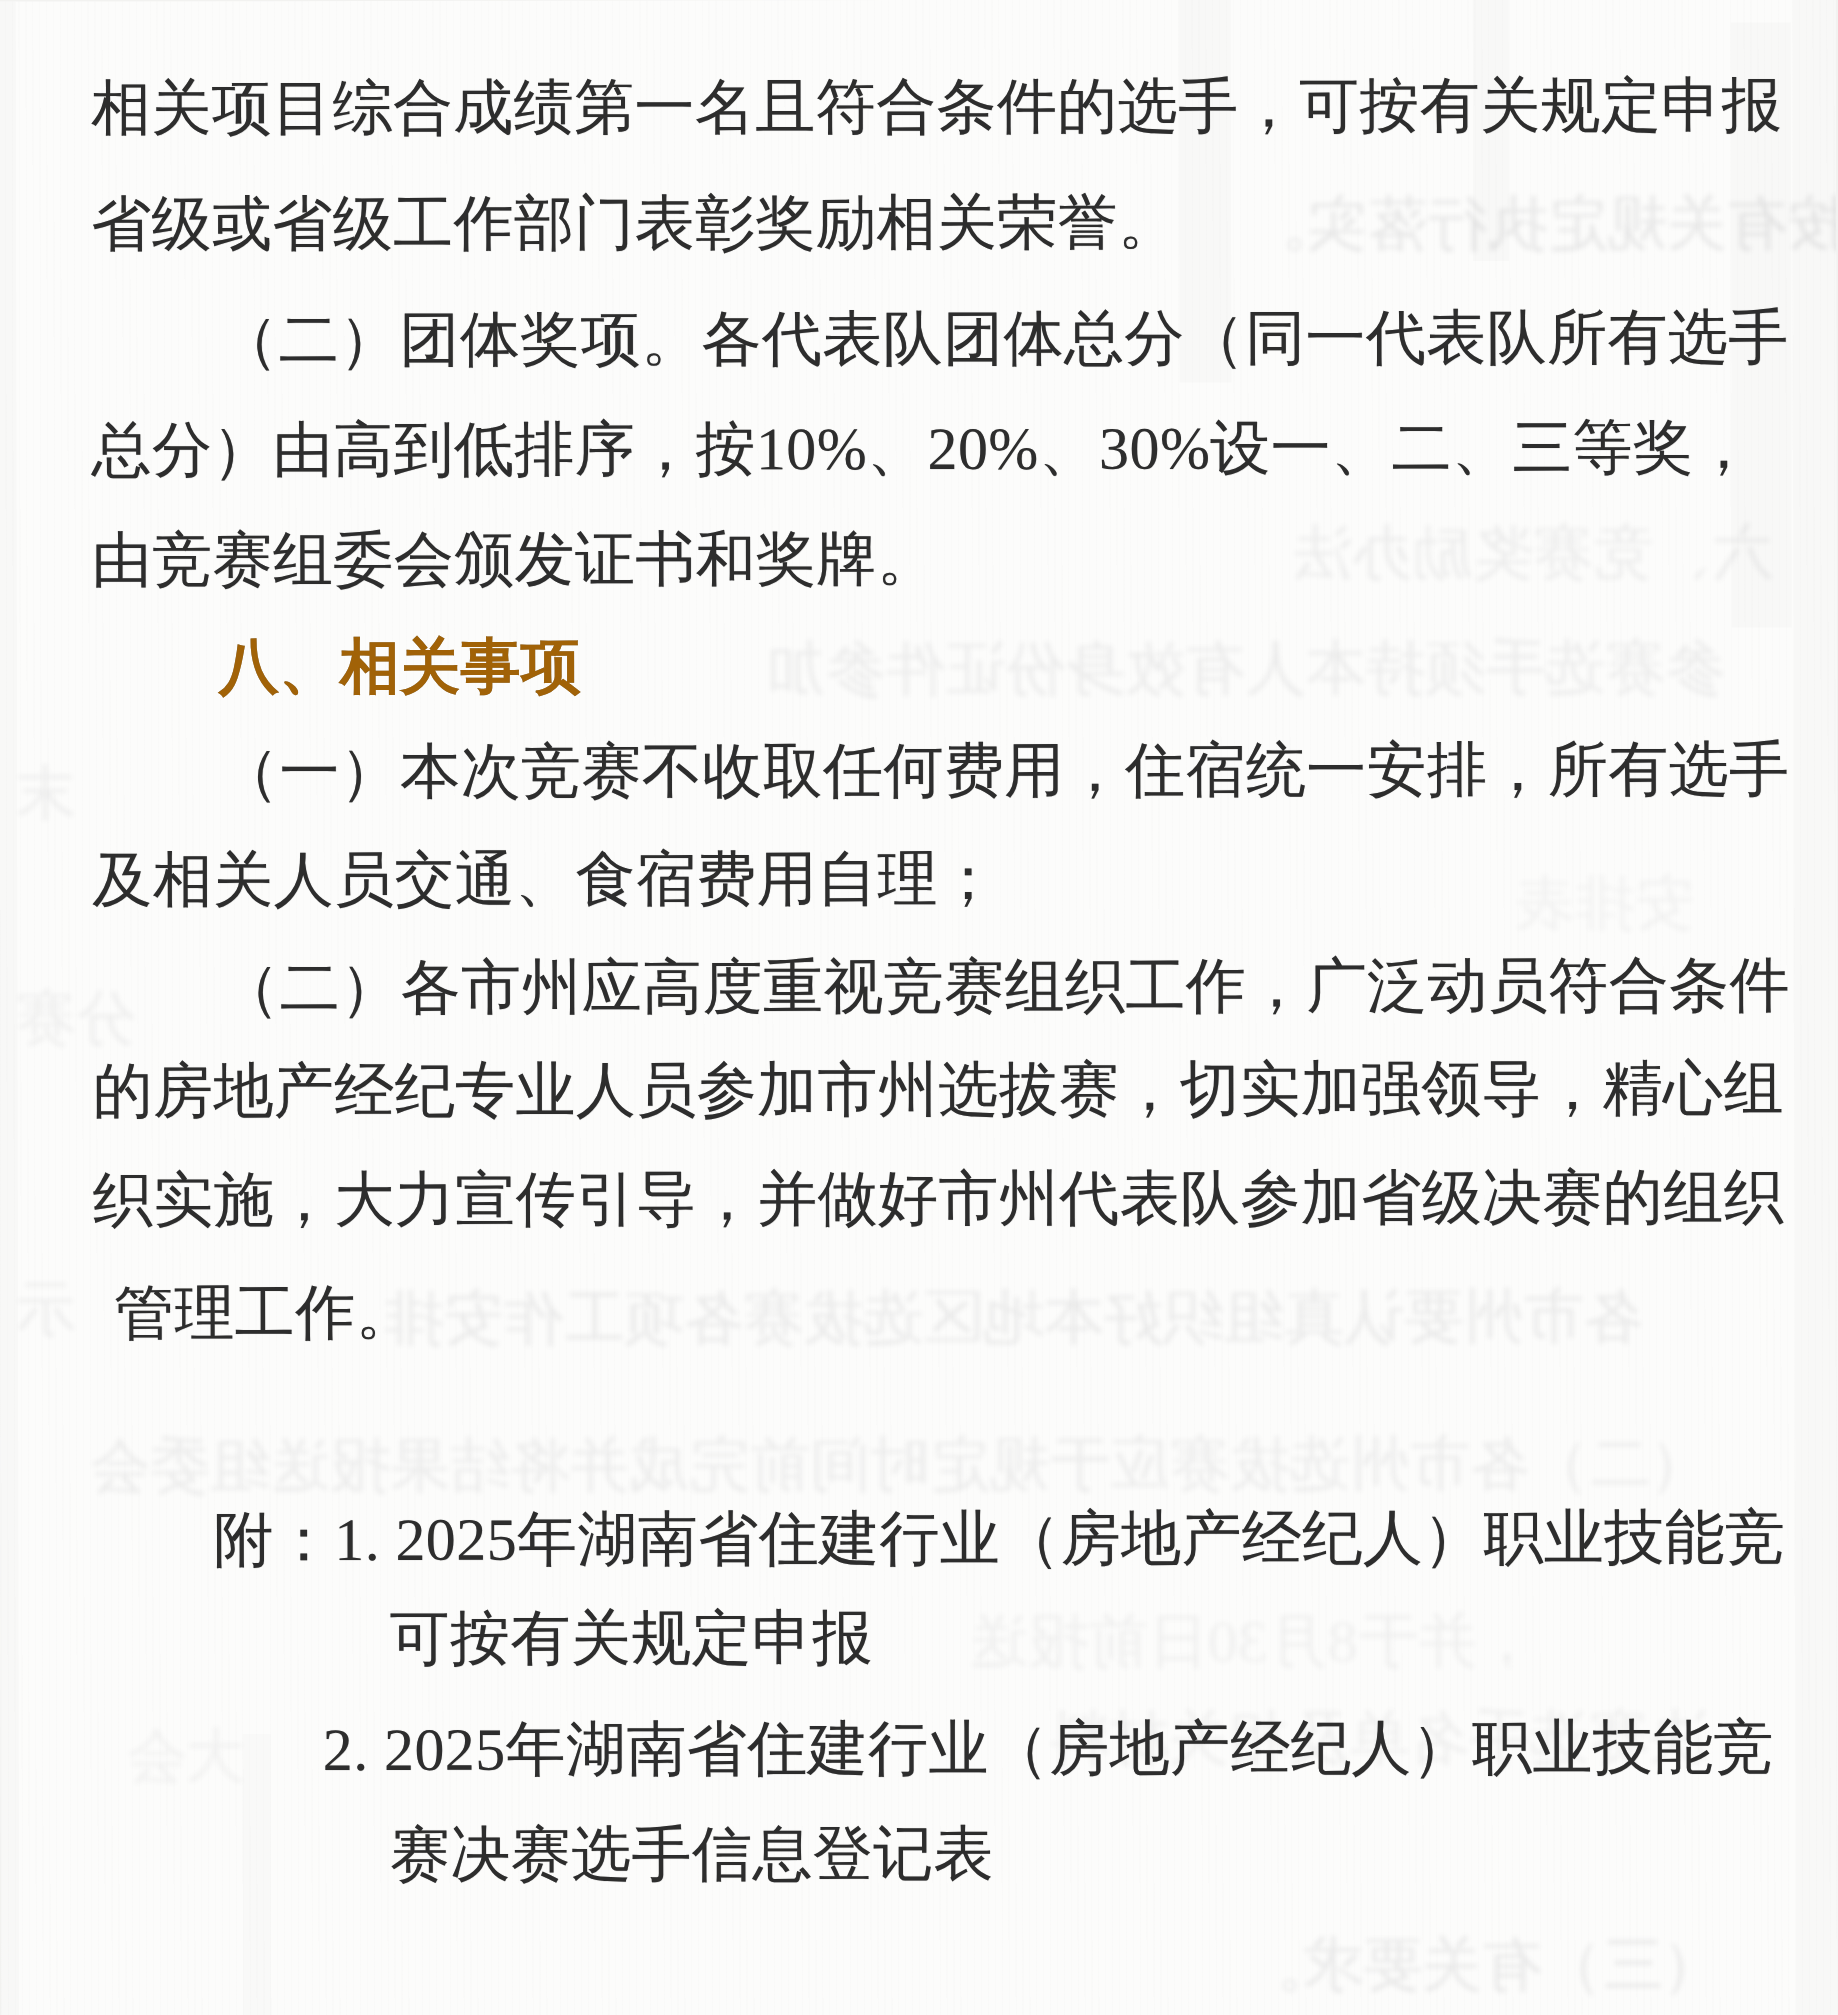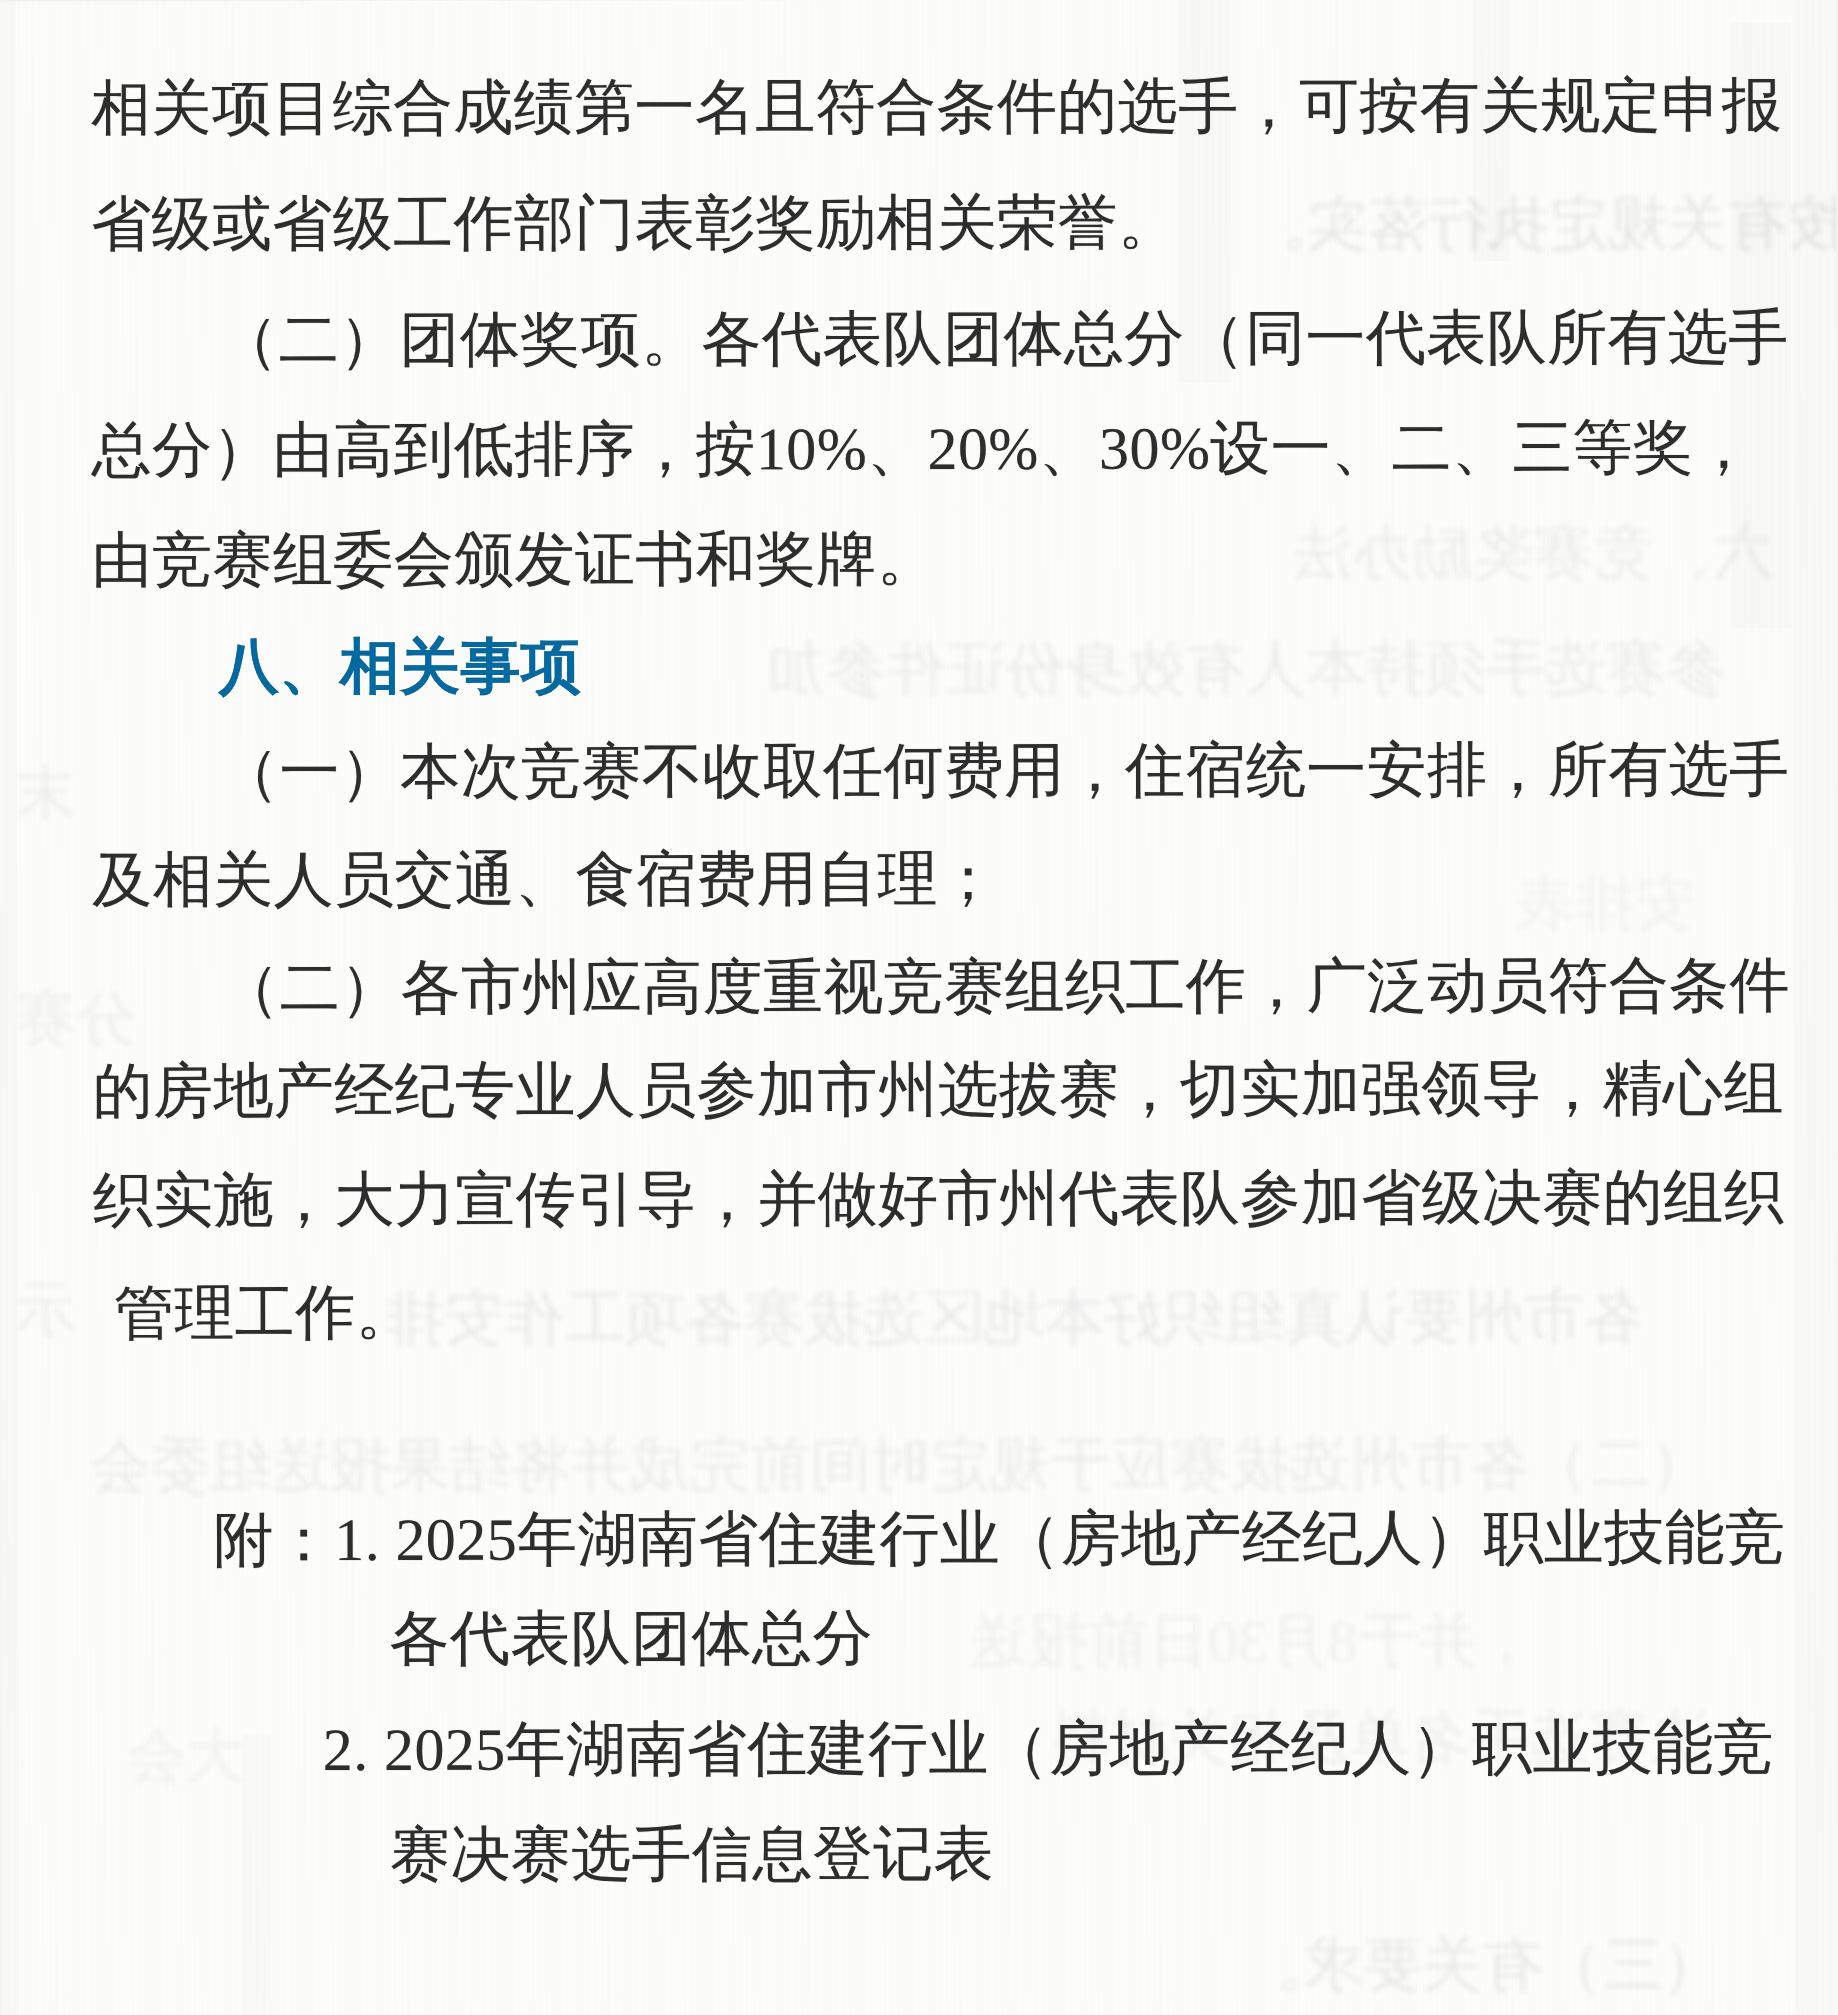--- a/index.html
+++ b/index.html
@@ -30,21 +30,21 @@
     white-space:nowrap;
     font-size:60px;
     line-height:1;
     color:#2d2d2d;
     letter-spacing:0.4px;
     text-shadow:0 0 0.8px rgba(45,45,45,0.35), 0.4px 0.4px 0 rgba(45,45,45,0.12);
   }
   .heading{
     font-family:"Liberation Sans","DejaVu Sans",sans-serif;
     font-weight:700;
-    color:#0369a1;
+    color:#a16207;
     font-size:60px;
     text-shadow:0 0 0.4px rgba(35,35,35,0.5);
   }
   
   .bleed{
     position:absolute;
     white-space:nowrap;
     font-size:60px;
     line-height:1;
     color:#5a5a60;
@@ -91,18 +91,18 @@
   <div class="line" style="left:93px;top:529px;">由竞赛组委会颁发证书和奖牌。</div>
   <div class="line heading" style="left:220px;top:636px;">八、相关事项</div>
   <div class="line" style="left:220px;top:741px;">（一）本次竞赛不收取任何费用，住宿统一安排，所有选手</div>
   <div class="line" style="left:93px;top:849px;">及相关人员交通、食宿费用自理；</div>
   <div class="line" style="left:220px;top:957px;">（二）各市州应高度重视竞赛组织工作，广泛动员符合条件</div>
   <div class="line" style="left:93px;top:1060px;">的房地产经纪专业人员参加市州选拔赛，切实加强领导，精心组</div>
   <div class="line" style="left:93px;top:1169px;">织实施，大力宣传引导，并做好市州代表队参加省级决赛的组织</div>
   <div class="line" style="left:93px;top:1282px;margin-left:21px;">管理工作。</div>
 
   <div class="line" style="left:213px;top:1509px;">附：1. 2025年湖南省住建行业（房地产经纪人）职业技能竞</div>
-  <div class="line" style="left:389px;top:1608px;">各代表队团体总分</div>
+  <div class="line" style="left:389px;top:1608px;">可按有关规定申报</div>
   <div class="line" style="left:322px;top:1719px;">2. 2025年湖南省住建行业（房地产经纪人）职业技能竞</div>
   <div class="line" style="left:389px;top:1824px;">赛决赛选手信息登记表</div>
 
 </div>
 
 
 </body></html>

